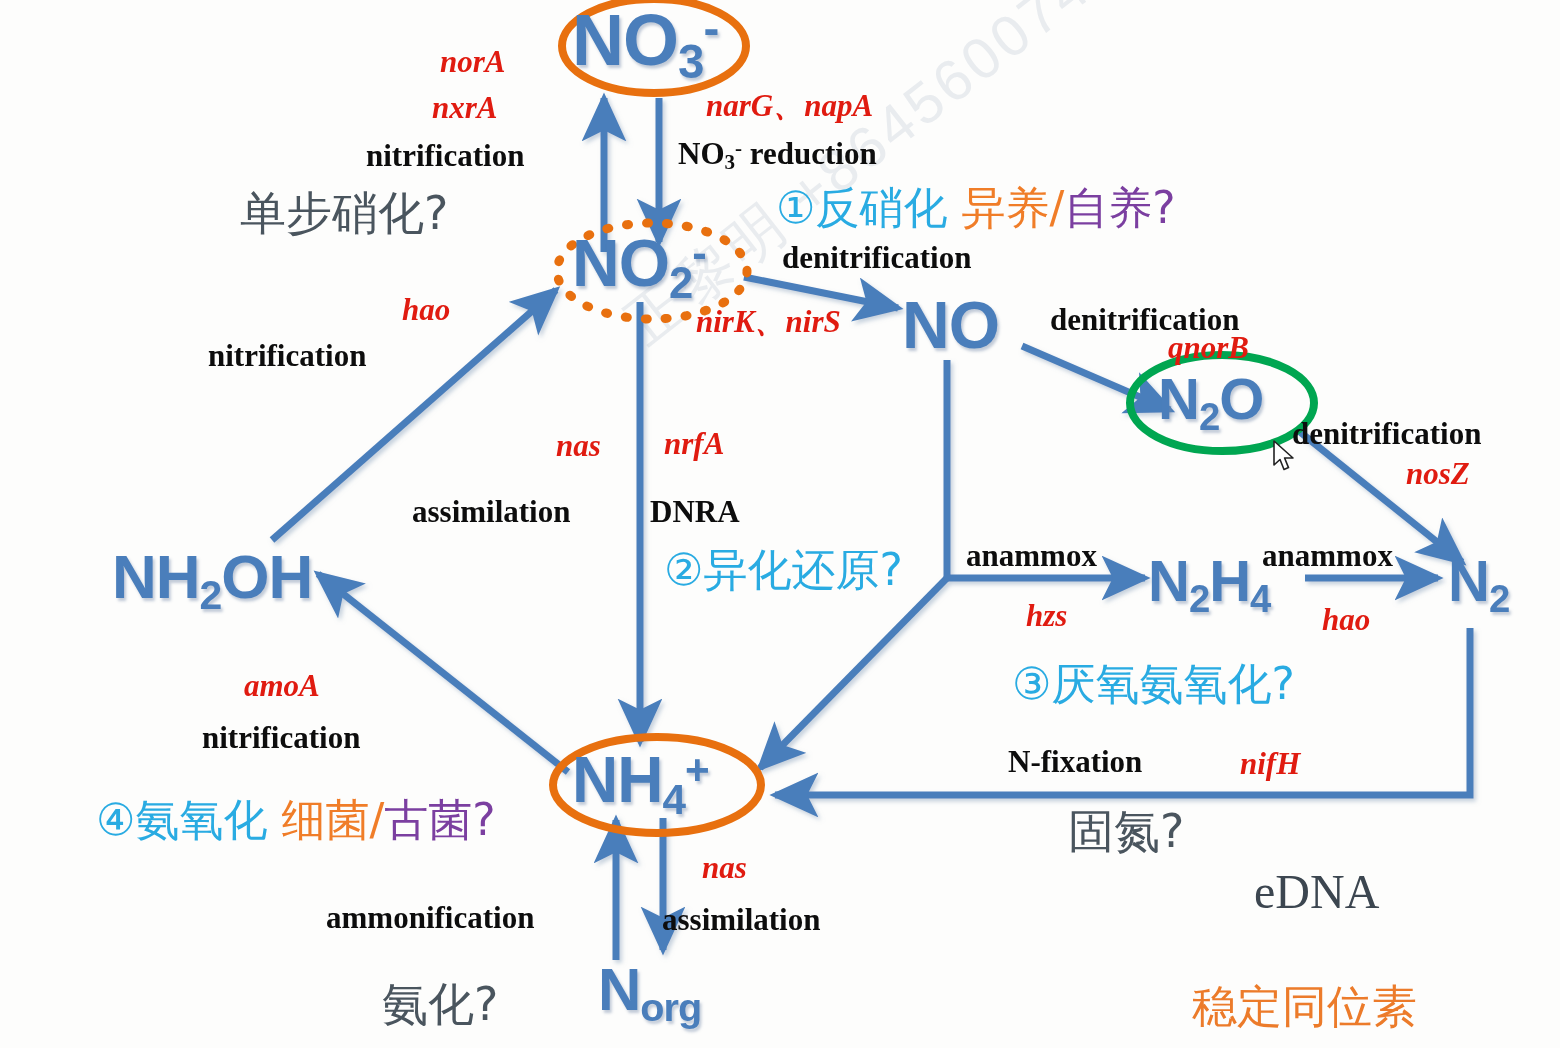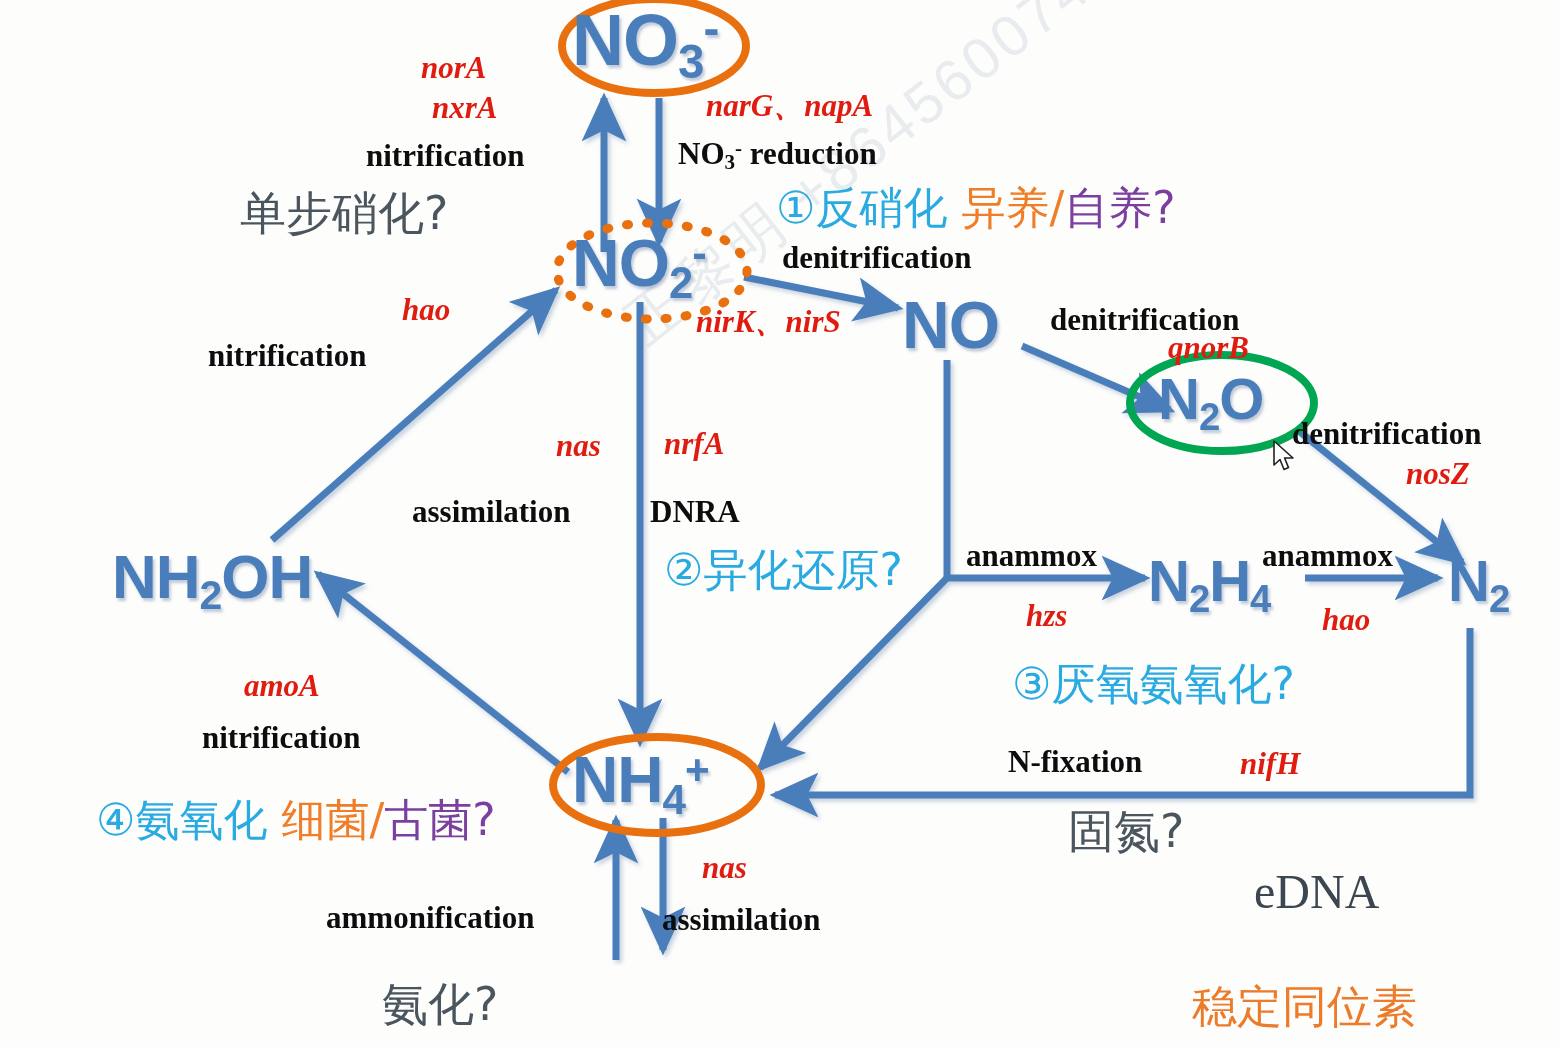--- a/index.html
+++ b/index.html
@@ -135,22 +135,23 @@
   <div class="lbl species" style="left:1158px;top:370px;font-size:58px;">N<sub>2</sub>O</div>
 
   <div class="lbl species" style="left:112px;top:546px;font-size:62px;">NH<sub>2</sub>OH</div>
 
   <div class="lbl species" style="left:1148px;top:552px;font-size:58px;">N<sub>2</sub>H<sub>4</sub></div>
 
   <div class="lbl species" style="left:1448px;top:552px;font-size:58px;">N<sub>2</sub></div>
 
   <div class="lbl species" style="left:572px;top:748px;font-size:64px;">NH<sub>4</sub><sup>+</sup></div>
 
-
-  <div class="lbl gene" style="left:421px;top:46px;margin-top:6px;">norA</div>
+  <div class="lbl species" style="left:598px;top:960px;font-size:60px;">N<sub>org</sub></div>
+
+  <div class="lbl gene" style="left:440px;top:46px;">norA</div>
   <div class="lbl gene" style="left:432px;top:92px;">nxrA</div>
   <div class="lbl gene" style="left:706px;top:90px;">narG、napA</div>
   <div class="lbl gene" style="left:402px;top:294px;">hao</div>
   <div class="lbl gene" style="left:696px;top:306px;">nirK、nirS</div>
   <div class="lbl gene" style="left:1168px;top:332px;">qnorB</div>
   <div class="lbl gene" style="left:1406px;top:458px;">nosZ</div>
   <div class="lbl gene" style="left:556px;top:430px;">nas</div>
   <div class="lbl gene" style="left:664px;top:428px;">nrfA</div>
   <div class="lbl gene" style="left:244px;top:670px;">amoA</div>
   <div class="lbl gene" style="left:1026px;top:600px;">hzs</div>

